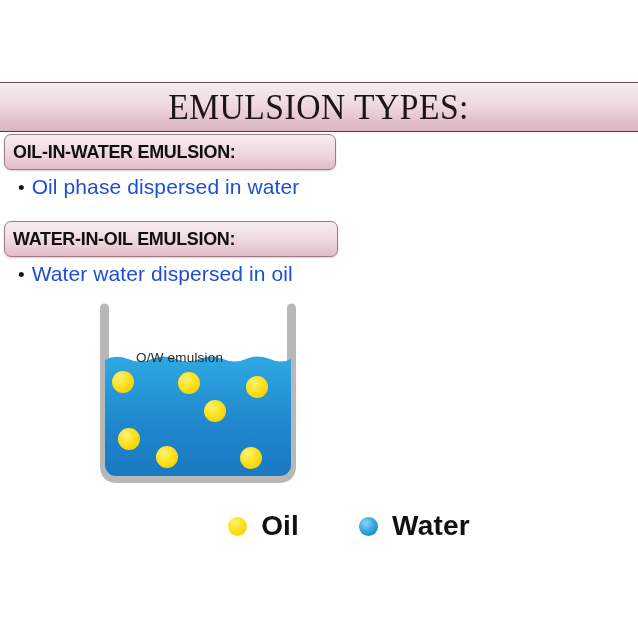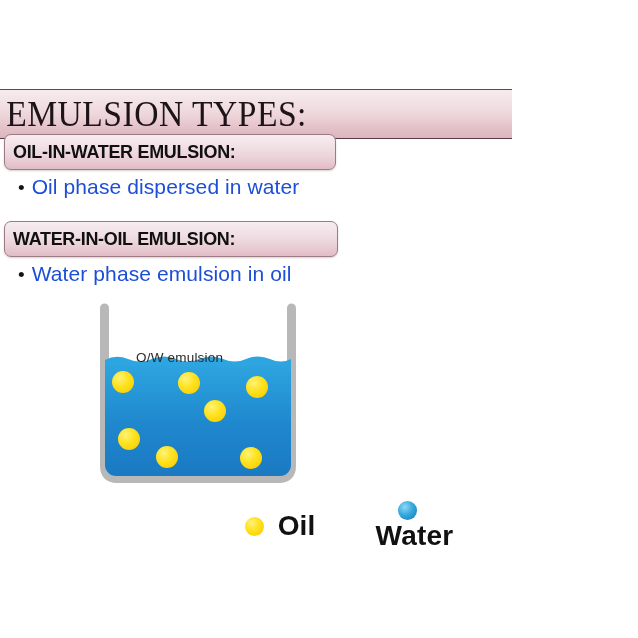--- a/index.html
+++ b/index.html
@@ -14,35 +14,34 @@
     overflow: hidden;
     font-family: "Liberation Sans", sans-serif;
     -webkit-font-smoothing: antialiased;
   }
 
   
   .title-banner {
     position: absolute;
     left: 0;
     top: 82px;
-    width: 512px;
+    width: 638px;
     height: 50px;
     background: linear-gradient(to bottom,
                 #f6eced 0%,
                 #f3e3e6 22%,
                 #eed7db 50%,
                 #e2bfc6 82%,
                 #dcb6be 100%);
     border-top: 1px solid #6b4450;
     border-bottom: 1px solid #5d3a45;
     box-sizing: border-box;
     display: flex;
     align-items: center;
-    justify-content: flex-start;
-    margin-top: 7px;
+    justify-content: center;
   }
   .title-text {
     font-family: "Liberation Serif", "DejaVu Serif", serif;
     font-size: 35px;
     letter-spacing: 0.5px;
     color: #1d1418;
     white-space: nowrap;
     transform: scaleX(0.96);
     line-height: 1;
   }
@@ -181,21 +180,21 @@
     height: 42px;
     display: flex;
     align-items: center;
     justify-content: center;
     padding-left: 30px;
   }
   .legend-item {
     display: flex;
     align-items: center;
   }
-  .legend-item + .legend-item { margin-left: 60px; flex-direction: column; }
+  .legend-item + .legend-item { margin-left: 60px; }
   .legend-swatch {
     width: 19px;
     height: 19px;
     border-radius: 50%;
     margin-right: 14px;
     flex: none;
   }
   .legend-label {
     font-size: 28px;
     font-weight: bold;
@@ -216,21 +215,21 @@
 <div class="bullet-line" id="bullet-ow">
   <span class="bullet-dot">•</span>
   <span class="bullet-text">Oil phase dispersed in water</span>
 </div>
 
 <div class="chip" id="chip-wo">
   <span class="chip-text">WATER-IN-OIL EMULSION:</span>
 </div>
 <div class="bullet-line" id="bullet-wo">
   <span class="bullet-dot">•</span>
-  <span class="bullet-text">Water phase emulsion in oil</span>
+  <span class="bullet-text">Water water dispersed in oil</span>
 </div>
 
 <div class="diagram">
 
   <div class="beaker" id="beaker-ow">
     <svg class="glass" viewBox="0 0 196 175" preserveAspectRatio="none">
       <path d="M4.5,0 L4.5,158 Q4.5,170.5 17,170.5 L179,170.5 Q191.5,170.5 191.5,158 L191.5,0" fill="none" stroke="#b8b8b8" stroke-width="9" stroke-linecap="round"></path>
     </svg>
 
     <div class="fluid" id="fluid-ow">

